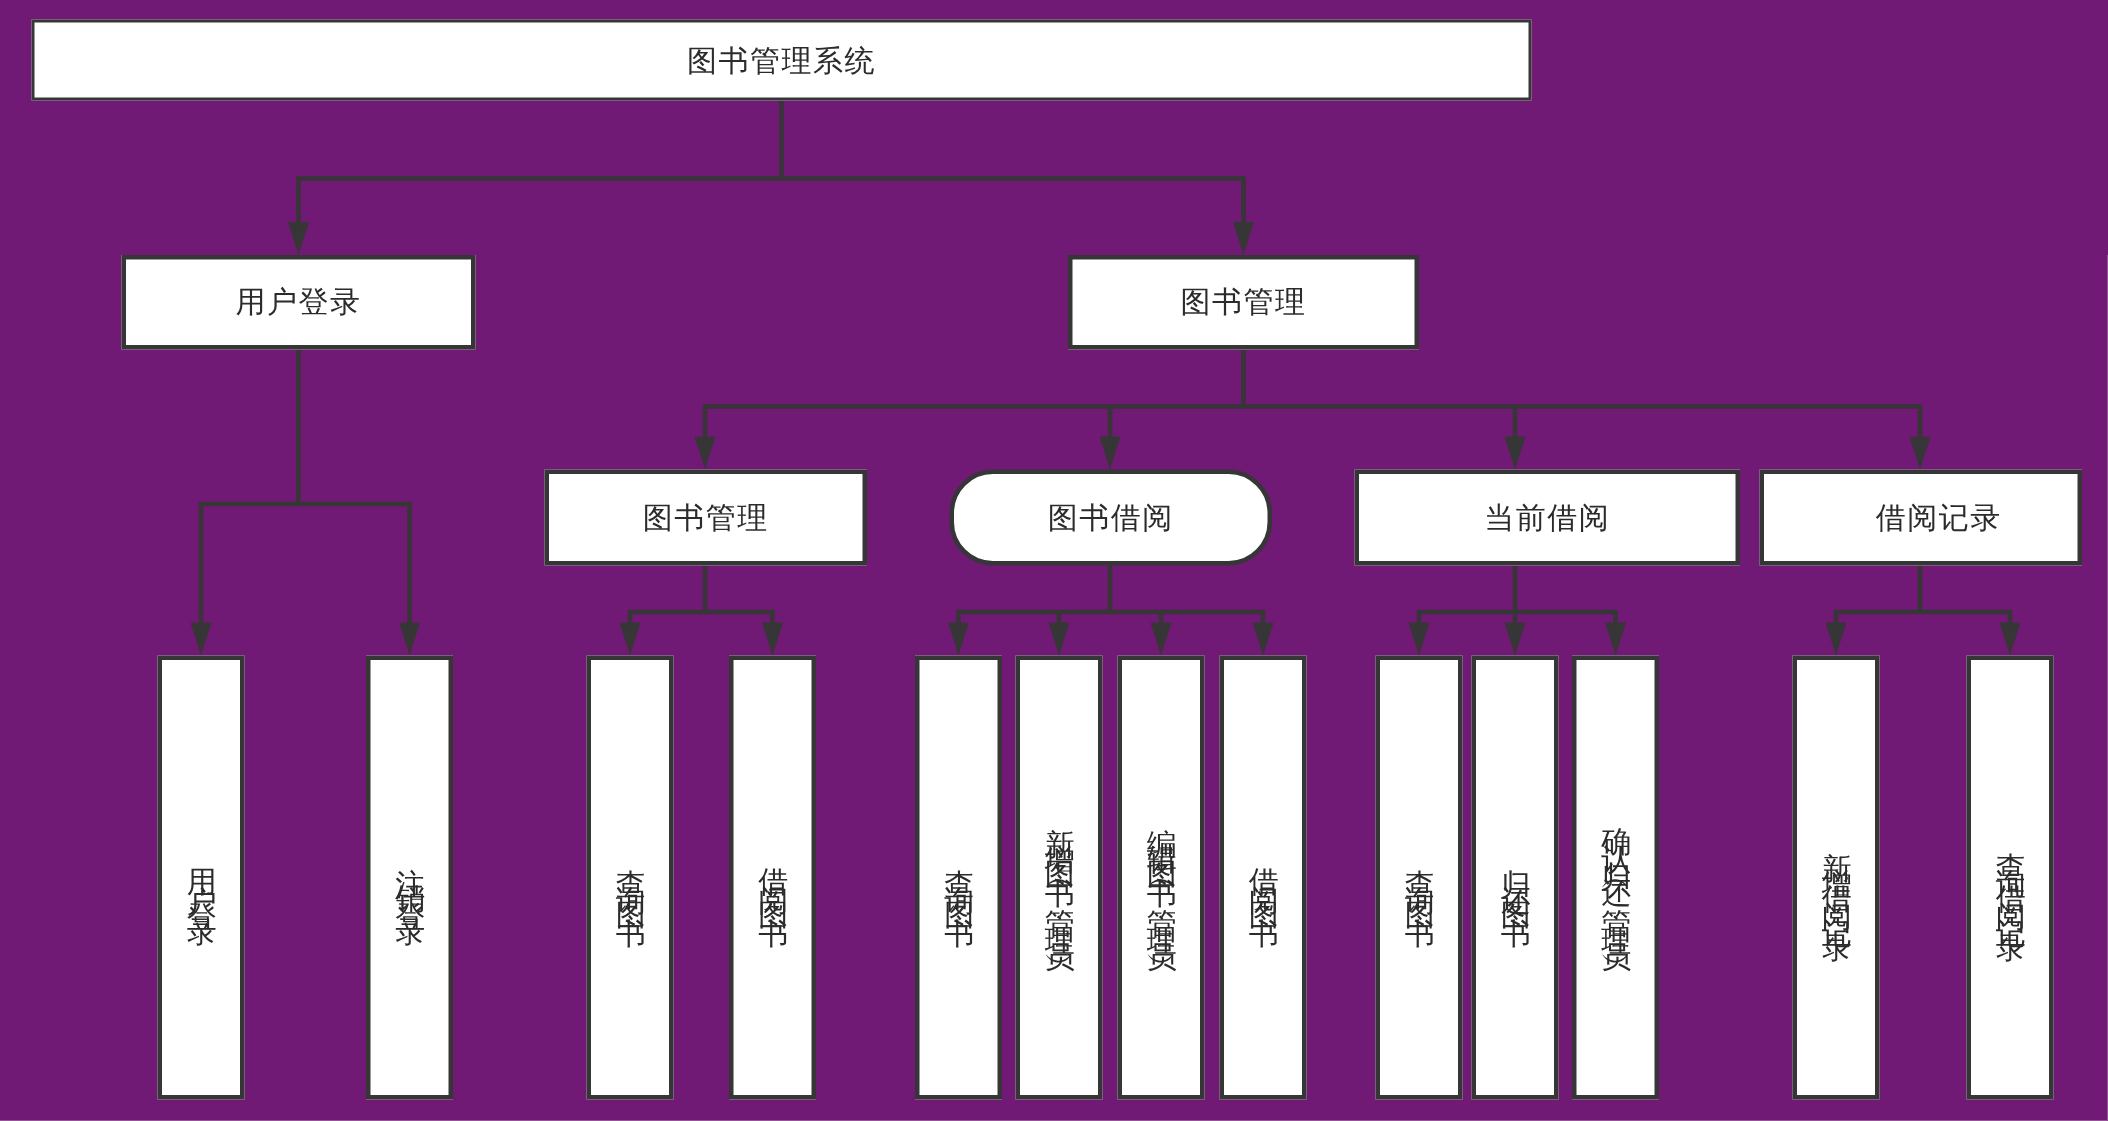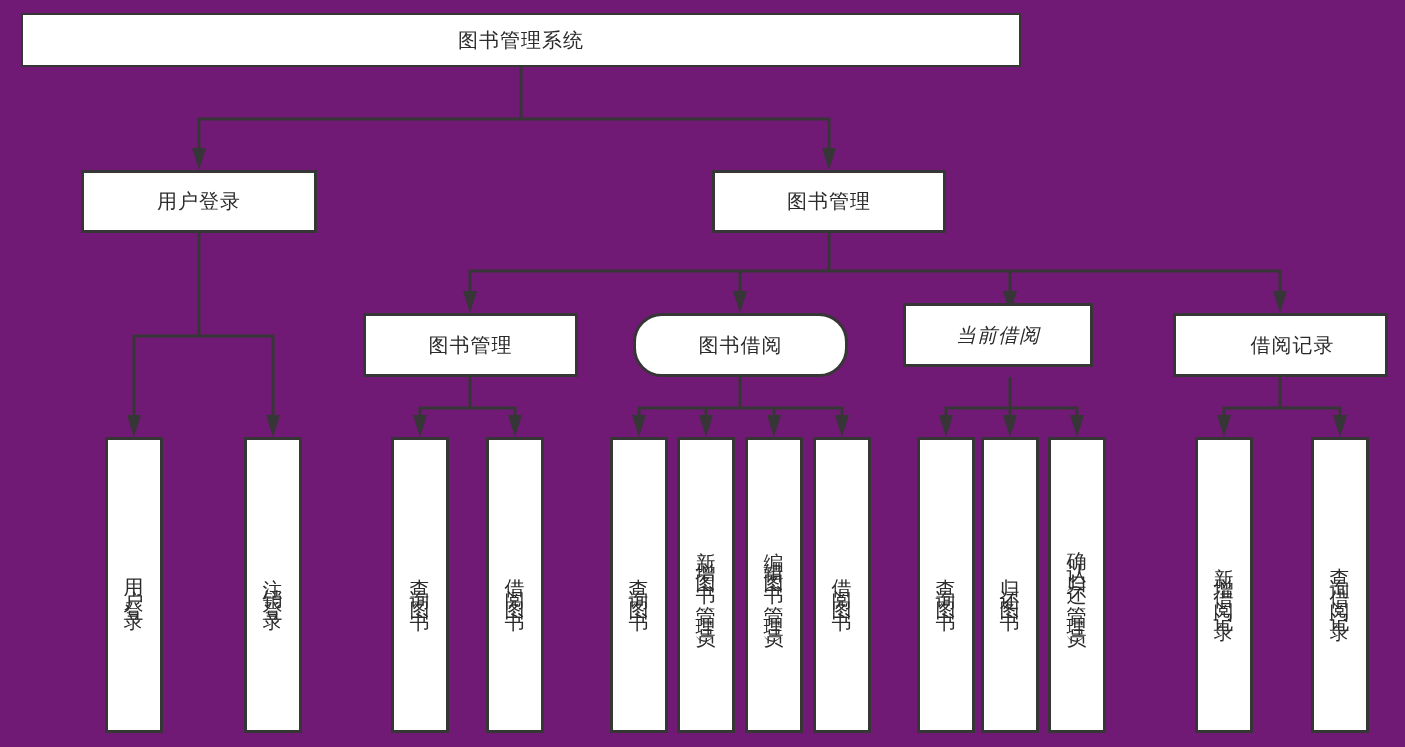--- a/index.html
+++ b/index.html
@@ -119,21 +119,21 @@
   <div class="box hbox" style="left:712px; top:170px; width:234px; height:63px;">
     <span>图书管理</span>
   </div>
 
   <div class="box hbox" style="left:363px; top:313px; width:215px; height:64px;">
     <span>图书管理</span>
   </div>
   <div class="box hbox" style="left:633px; top:313px; width:215px; height:64px;border-radius:29px;">
     <span>图书借阅</span>
   </div>
-  <div class="box hbox" style="left:903px; top:303px; width:190px; height:64px;font-style:italic;">
+  <div class="box hbox" style="left:903px; top:313px; width:257px; height:64px;">
     <span>当前借阅</span>
   </div>
   <div class="box hbox" style="left:1173px; top:313px; width:215px; height:64px;padding-left:24px;">
     <span>借阅记录</span>
   </div>
 
   <div class="box vbox" style="left:105px; top:437px; width:58px; height:296px;">
     <span>用户登录</span>
   </div>
   <div class="box vbox" style="left:244px; top:437px; width:58px; height:296px;">

